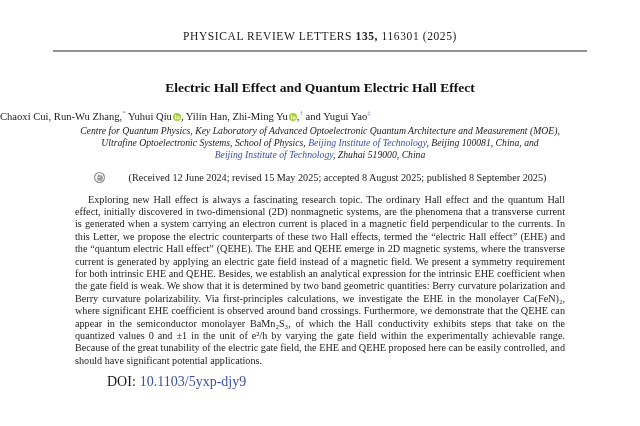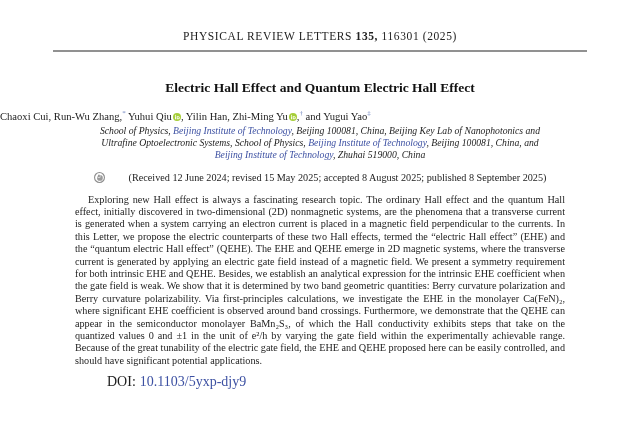--- a/index.html
+++ b/index.html
@@ -121,21 +121,21 @@
         <path d="M7.5 6.5h3a3 3 0 0 1 0 6h-3z M9.2 8.1v2.8h1.2a1.4 1.4 0 0 0 0-2.8z" fill="#fff" fill-rule="evenodd"></path>
       </svg><span>, Yilin Han, Zhi-Ming Yu</span><svg class="orcid-icon" viewBox="0 0 16 16">
         <circle cx="8" cy="8" r="8" fill="#a6ce39"></circle>
         <circle cx="5" cy="4.5" r="1.1" fill="#fff"></circle>
         <rect x="4.1" y="6.5" width="1.8" height="6" fill="#fff"></rect>
         <path d="M7.5 6.5h3a3 3 0 0 1 0 6h-3z M9.2 8.1v2.8h1.2a1.4 1.4 0 0 0 0-2.8z" fill="#fff" fill-rule="evenodd"></path>
       </svg><span>,</span><sup>†</sup><span> and Yugui Yao</span><sup>‡</sup>
   </div>
 
   <div class="affiliations">
-    <div><span>School of Physics, </span><span class="link">Beijing Institute of Technology</span><span>, Beijing 100081, China, Beijing Key Lab of Nanophotonics and</span></div>
+    <div><span>Centre for Quantum Physics, Key Laboratory of Advanced Optoelectronic Quantum Architecture and Measurement (MOE),</span></div>
     <div><span>Ultrafine Optoelectronic Systems, School of Physics, </span><span class="link">Beijing Institute of Technology</span><span>, Beijing 100081, China, and</span></div>
     <div><span class="link">Beijing Institute of Technology</span><span>, Zhuhai 519000, China</span></div>
   </div>
 
   <div class="received-row">
     <svg class="crossmark-icon" viewBox="0 0 16 16">
       <circle cx="8" cy="8" r="7.2" fill="none" stroke="#8d8d8d" stroke-width="1.6"></circle>
       <circle cx="8.6" cy="8.6" r="4.2" fill="#9a9a9a"></circle>
       <rect x="5.2" y="3.2" width="4" height="5" fill="#ffffff"></rect>
       <rect x="6" y="4" width="2.4" height="3.4" fill="#8d8d8d"></rect>

